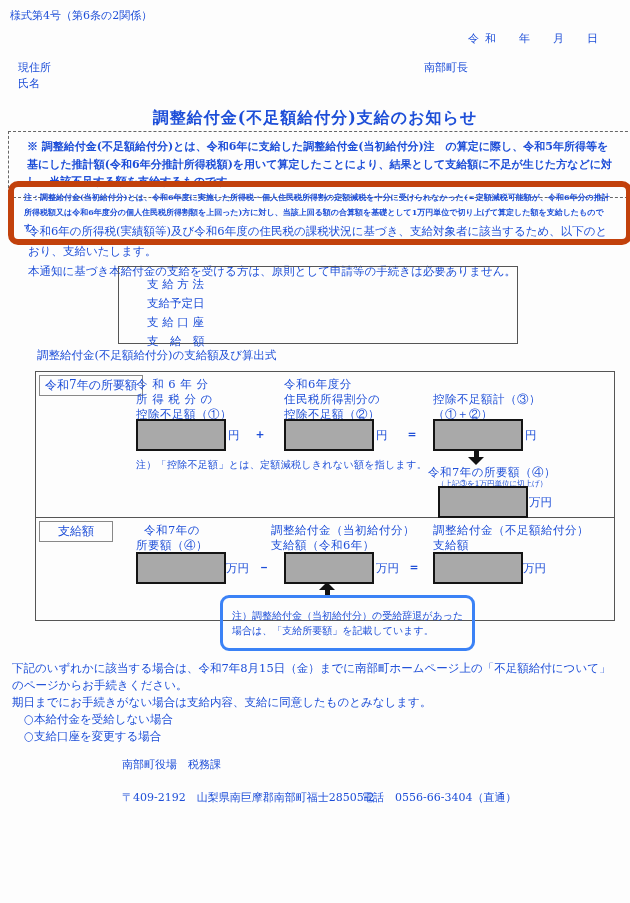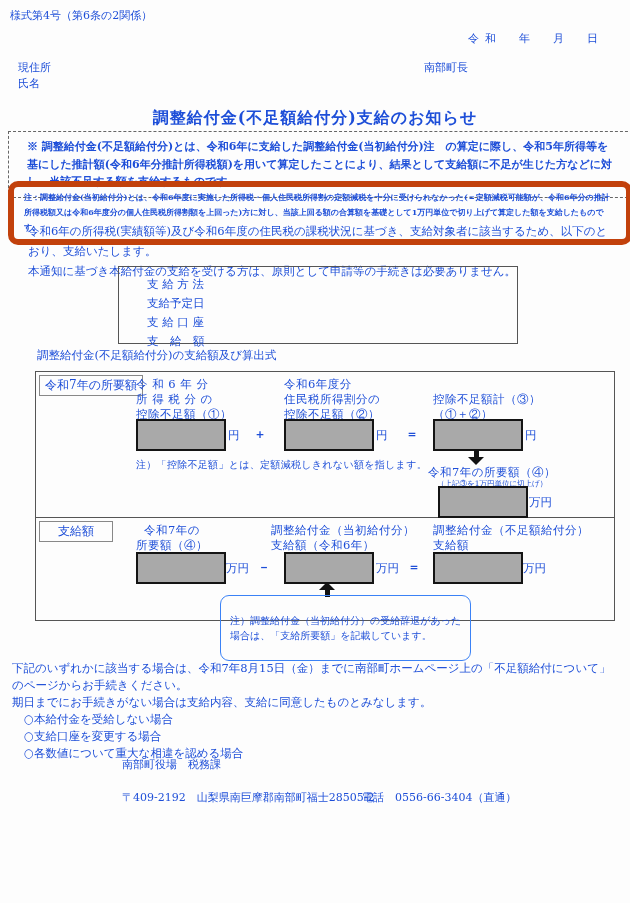--- a/index.html
+++ b/index.html
@@ -20,21 +20,21 @@
   .tag-box{border:1px solid #888;font-size:12px;padding:1px 5px;background:#fdfdfd;}
   .colhead{font-size:11.5px;line-height:15px;letter-spacing:0.5px;white-space:nowrap;}
   .gray-box{width:86px;height:28px;background:#a9a9a9;border:2px solid #141414;}
   .unit{font-size:11.5px;} .op{font-size:12px;font-weight:bold;}
   .small-note{font-size:10px;letter-spacing:0.3px;white-space:nowrap;}
   .tiny{font-size:7.5px;white-space:nowrap;}
   .arrow{display:flex;flex-direction:column;align-items:center;width:16px;}
   .arrow .stem{width:5px;height:7px;background:#111;}
   .arrow .head-down{width:0;height:0;border-left:8px solid transparent;border-right:8px solid transparent;border-top:8px solid #111;}
   .arrow .head-up{width:0;height:0;border-left:8px solid transparent;border-right:8px solid transparent;border-bottom:8px solid #111;}
-  .note2-box{border:1px solid #3b82f6;border-radius:9px;padding:17px 9px;font-size:10px;line-height:1.5;white-space:nowrap;}
+  .note2-box{border:3px solid #3b82f6;border-radius:9px;padding:10px 9px;font-size:10px;line-height:1.5;white-space:nowrap;}
   .proc{line-height:17px;font-size:11.5px;}
   .proc .item{padding-left:12px;}
 </style>
 </head>
 <body>
 
 <div class="page">
 
   <div class="abs fs11" style="left:10px;top:8px;">様式第4号（第6条の2関係）</div>
   <div class="abs fs11" style="left:468px;top:31px;letter-spacing:6px;">令和　年　月　日</div>
@@ -143,20 +143,19 @@
         <div>場合は、「支給所要額」を記載しています。</div>
       </div>
     </div>
   </div>
 
   <div class="abs proc" style="left:12px;top:660px;width:610px;">
     <div>下記のいずれかに該当する場合は、令和7年8月15日（金）までに南部町ホームページ上の「不足額給付について」のページからお手続きください。</div>
     <div>期日までにお手続きがない場合は支給内容、支給に同意したものとみなします。</div>
     <div class="item">○本給付金を受給しない場合</div>
     <div class="item">○支給口座を変更する場合</div>
-    <div class="item">○各数値について重大な相違を認める場合</div>
   </div>
 
   <div class="abs fs11" style="left:122px;top:757px;">南部町役場　税務課</div>
   <div class="abs fs11" style="left:122px;top:790px;">〒409-2192　山梨県南巨摩郡南部町福士28505-2</div>
   <div class="abs fs11" style="left:362px;top:790px;">電話　0556-66-3404（直通）</div>
 
 </div>
 
 </body></html>

